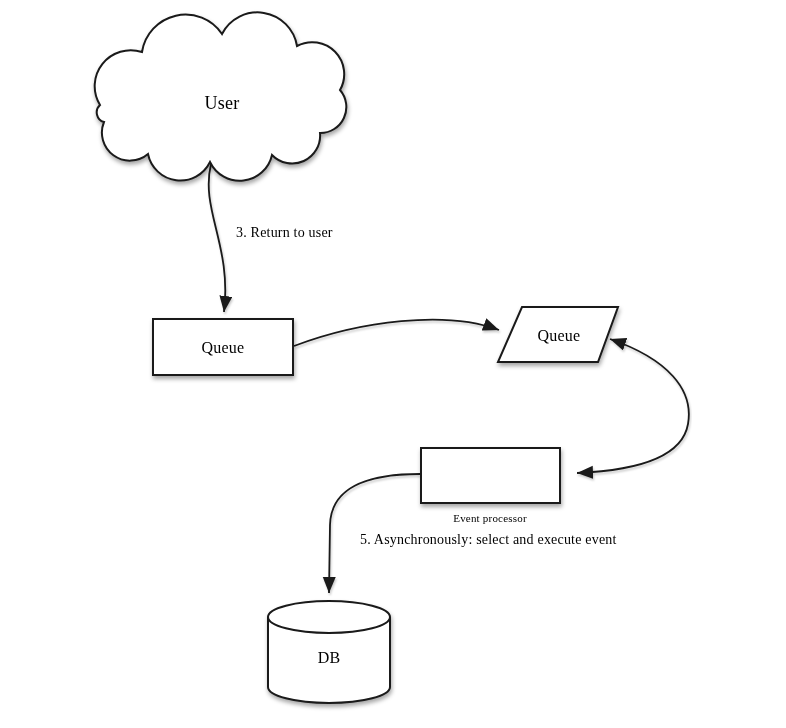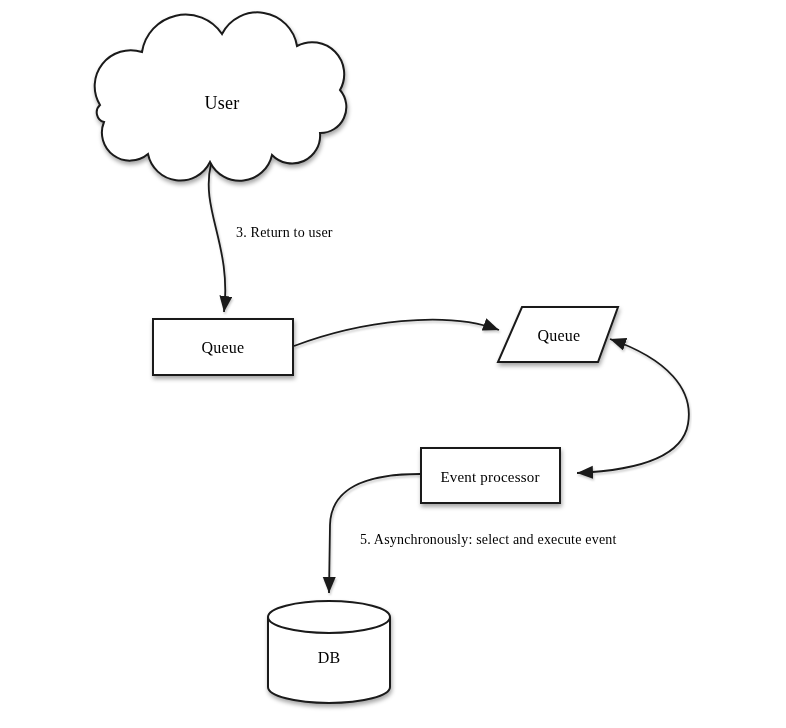--- a/index.html
+++ b/index.html
@@ -36,21 +36,21 @@
   }
   .nlabel{
     position:absolute;
     transform:translate(-50%,-50%);
     color:var(--text);
     font-size:16px;
     white-space:nowrap;
     letter-spacing:.2px;
   }
   .nlabel.lg{font-size:18px;}
-  .nlabel.sm{font-size:15px;}
+  .nlabel.sm{font-size:11px;margin-top:41px;}
   .elabel{
     position:absolute;
     color:var(--text);
     font-size:14px;
     white-space:nowrap;
     letter-spacing:.2px;
   }
 </style>
 </head>
 <body>

